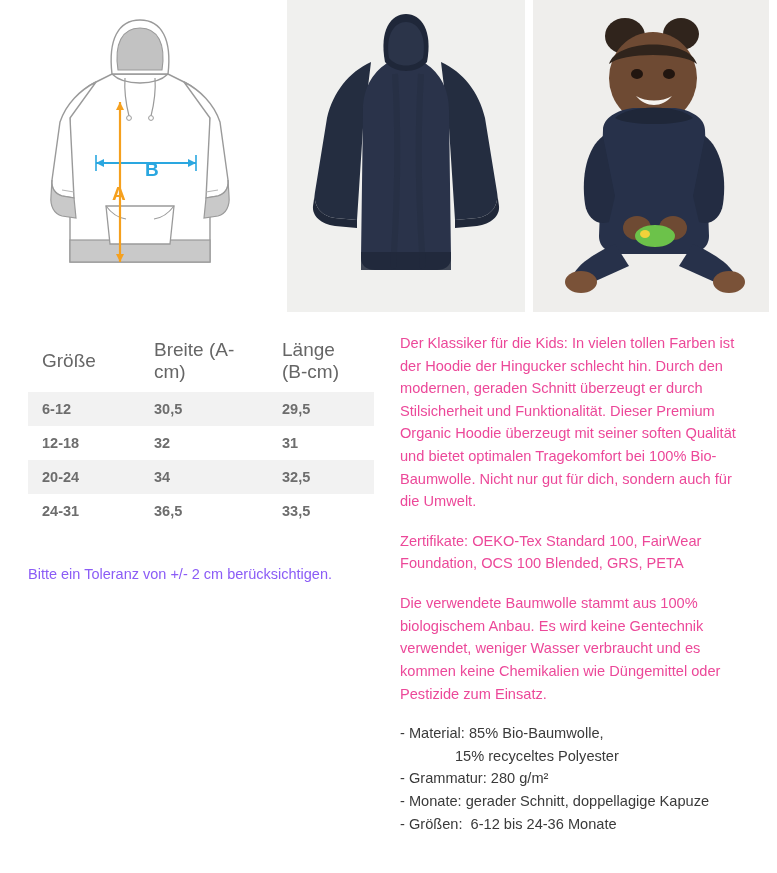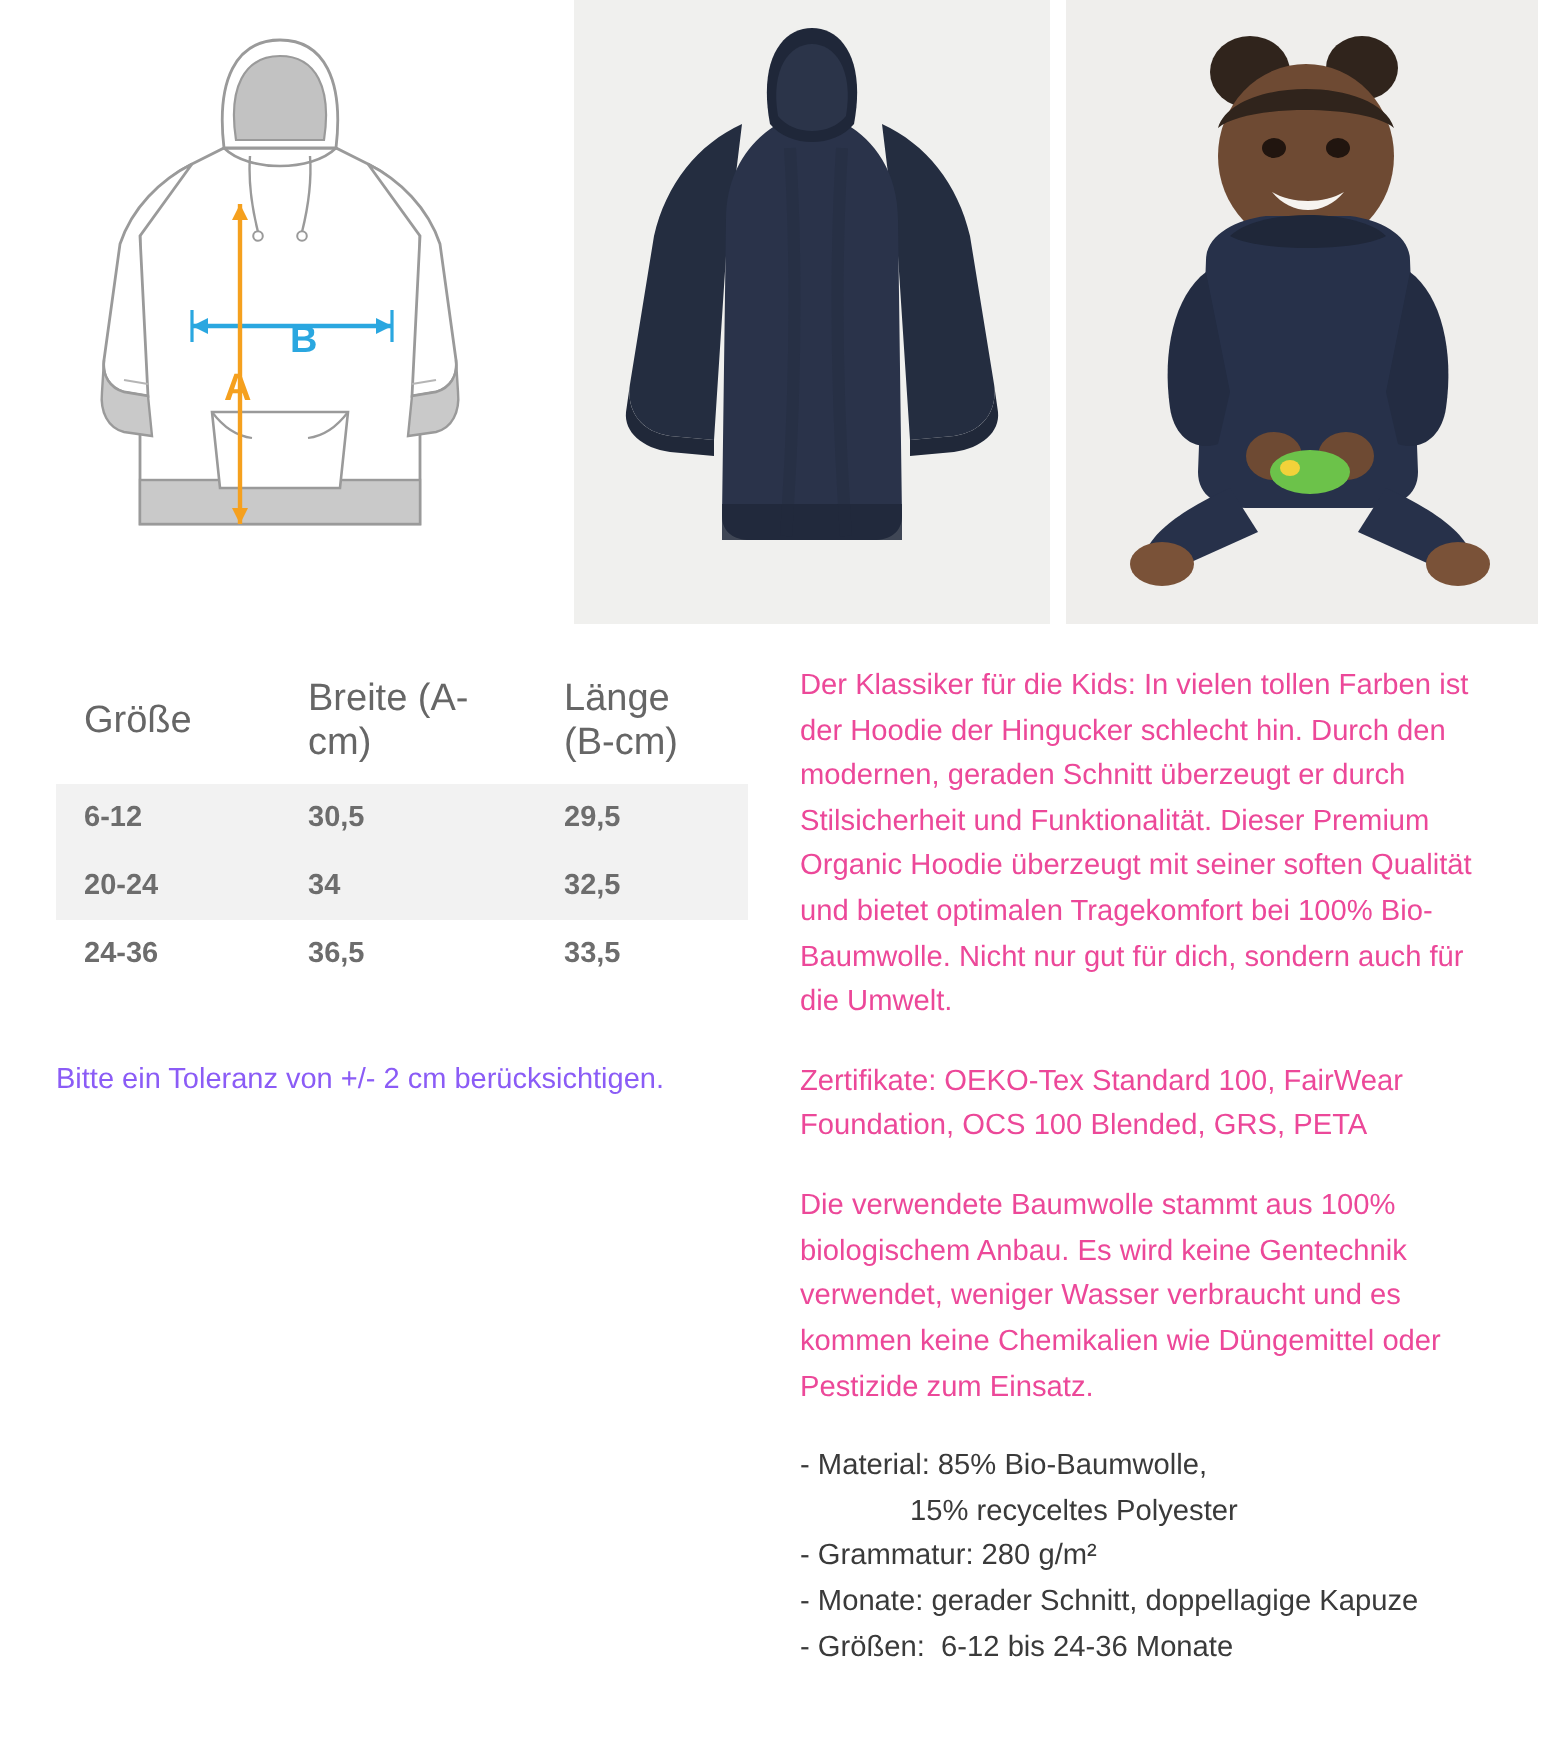--- a/index.html
+++ b/index.html
@@ -234,27 +234,32 @@
           <th>Breite (A-cm)</th>
           <th>Länge (B-cm)</th>
         </tr>
       </thead>
       <tbody>
         <tr class="shade">
           <td>6-12</td>
           <td>30,5</td>
           <td>29,5</td>
         </tr>
+        <tr class="plain">
+          <td>12-18</td>
+          <td>32</td>
+          <td>31</td>
+        </tr>
         <tr class="shade">
           <td>20-24</td>
           <td>34</td>
           <td>32,5</td>
         </tr>
         <tr class="plain">
-          <td>24-36</td>
+          <td>24-31</td>
           <td>36,5</td>
           <td>33,5</td>
         </tr>
       </tbody>
     </table>
 
     <div class="tolerance">Bitte ein Toleranz von +/- 2 cm berücksichtigen.</div>
   </div>
 
   <div class="col-right">

